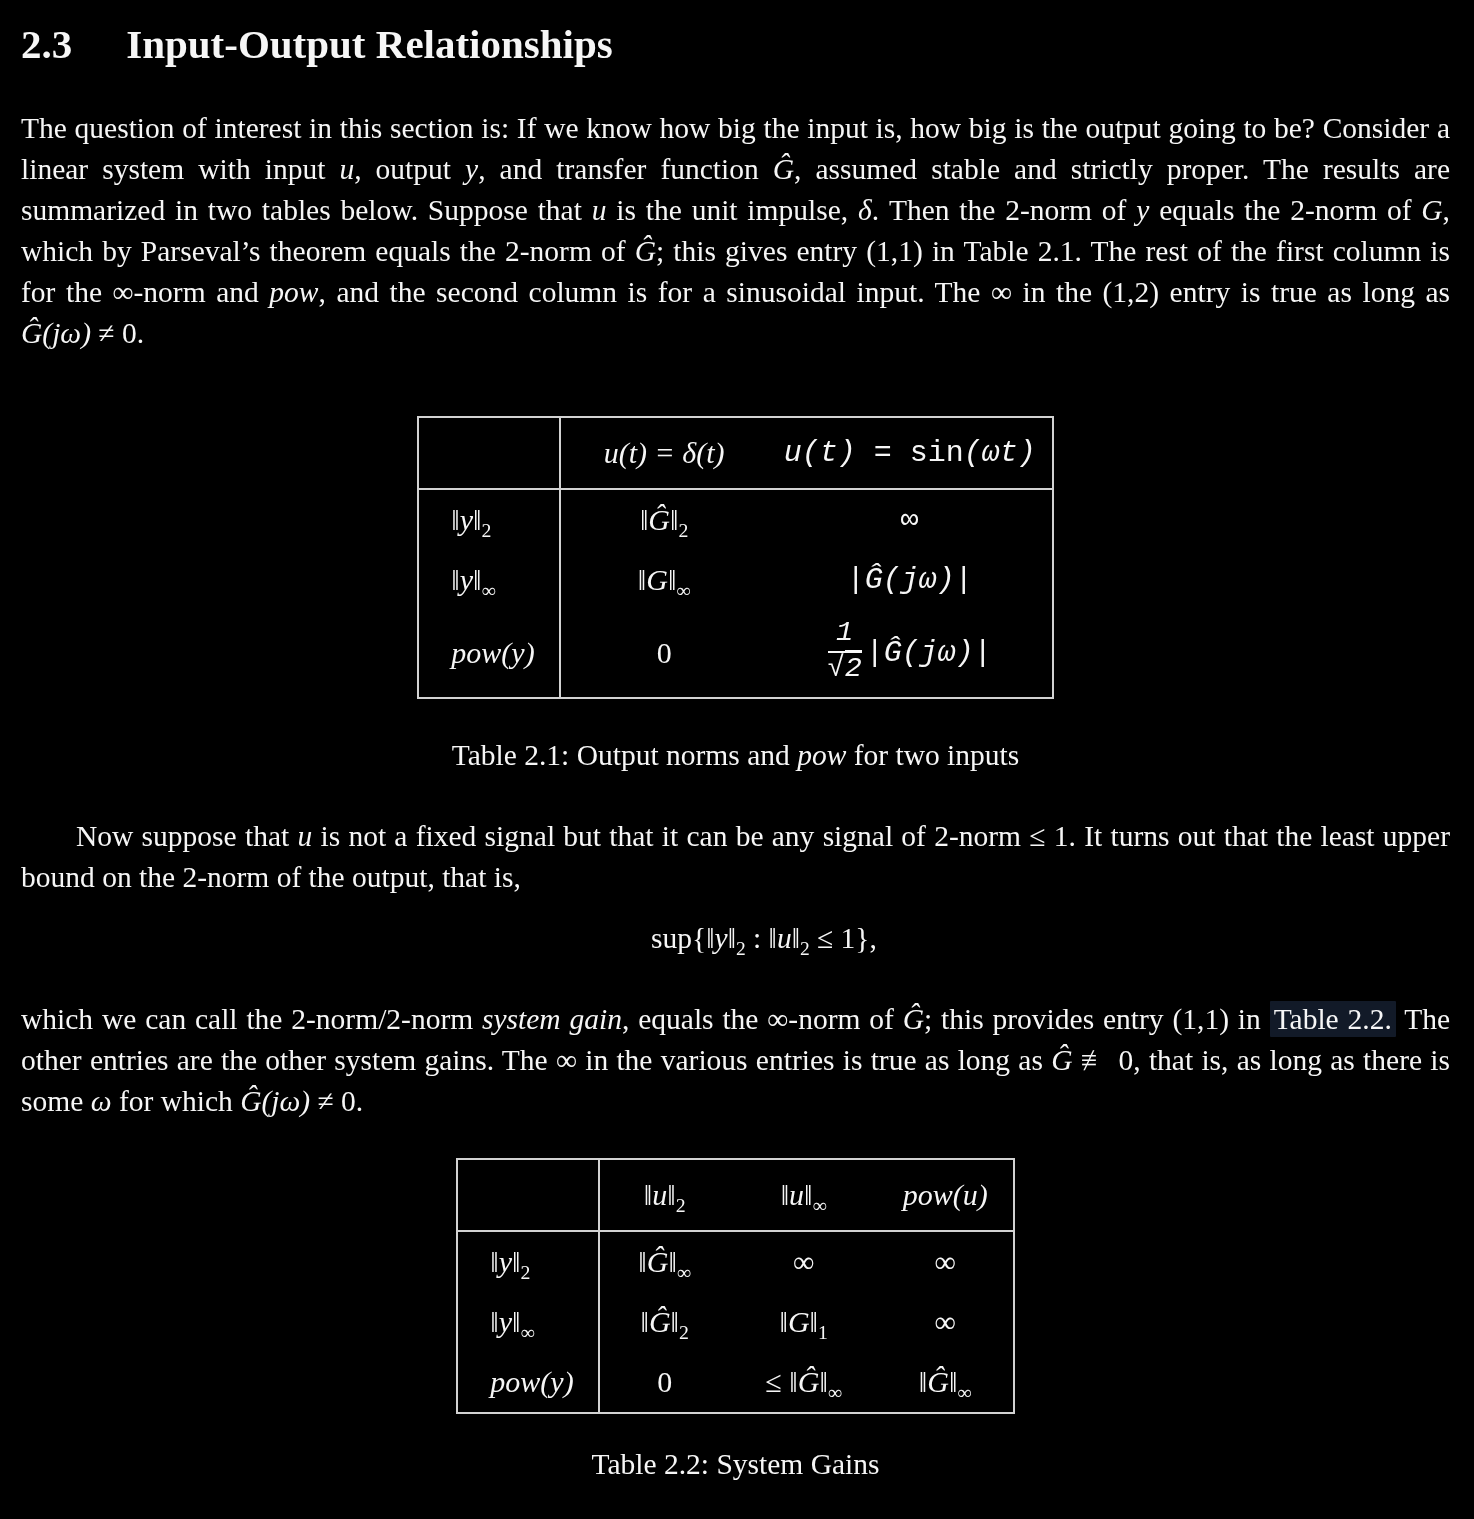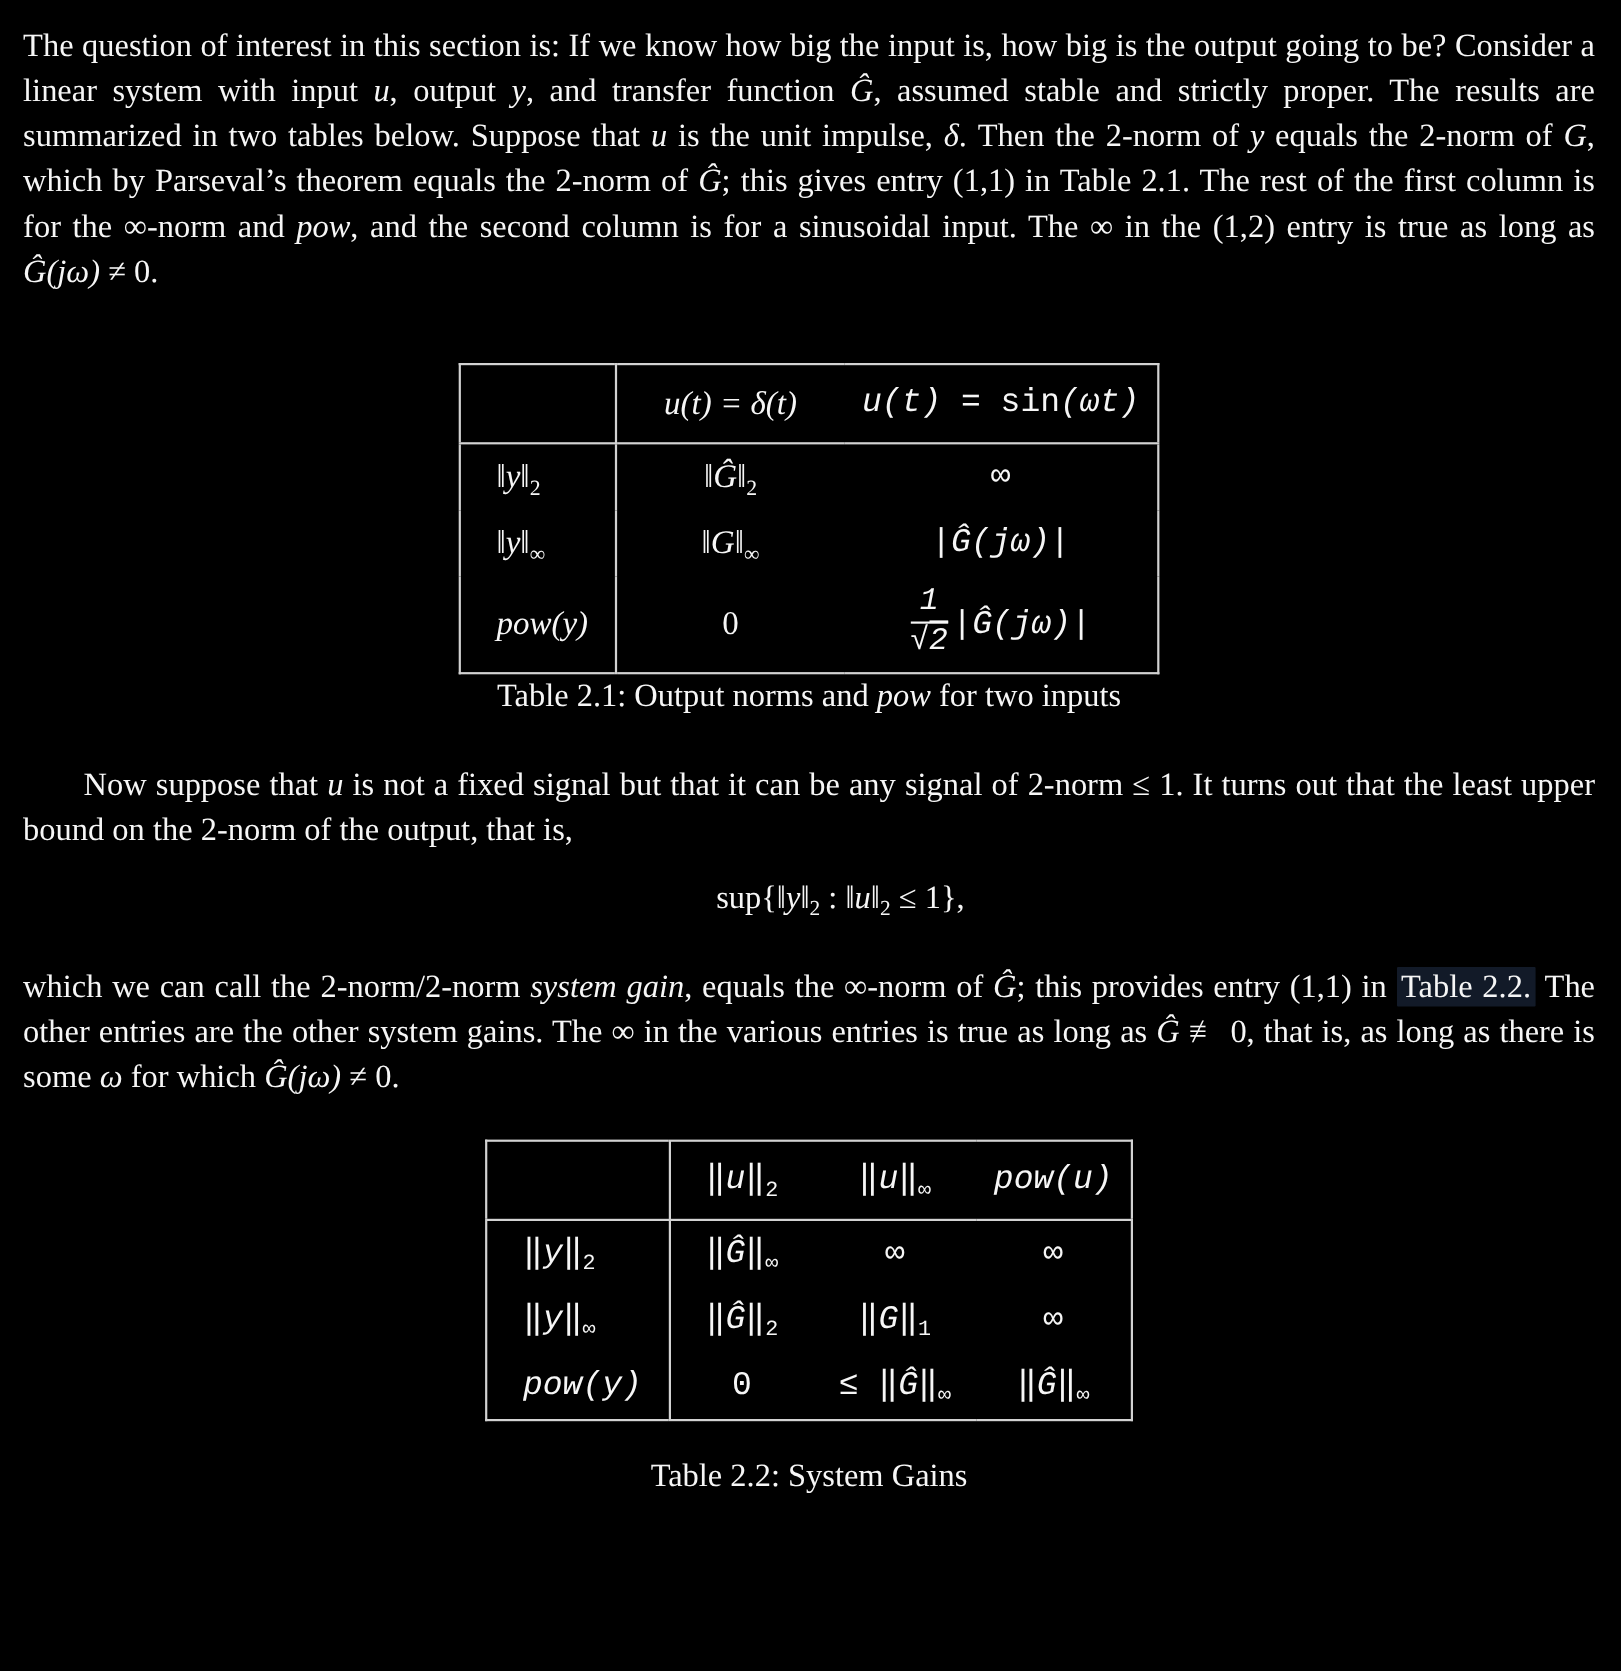--- a/index.html
+++ b/index.html
@@ -25,50 +25,51 @@
   p.body-par{margin:0;text-align:justify;}
   p.par-intro{margin-top:12px;}
   p.par-now{margin-top:40px;text-indent:55px;}
   .formula{margin:20px 0 16px 57px;text-align:center;}
   p.par-gain{margin-top:40px;}
   .it{font-style:italic;}
   .rm{font-style:normal;}
   sub{font-style:normal;font-size:.66em;line-height:0;}
   .hl{background:var(--hl);padding:2px 4px;border-radius:1px;cursor:pointer;}
   .tbl-wrap1{margin-top:62px;}
-  .tbl-wrap2{margin-top:36px;font-family:Liberation Mono, monospace;}
+  .tbl-wrap2{margin-top:36px;}
   table.dtable{
     border-collapse:collapse;margin:0 auto;
     border:2px solid var(--border);
     font-size:30px;line-height:40px;
   }
   table.dtable th, table.dtable td{font-weight:normal;}
   .math{font-style:italic;}
   .corner, .lbl{border-right:2px solid var(--border);}
   thead th{border-bottom:2px solid var(--border);padding:15px 16px;text-align:center;margin-left:24px;}
   tbody td{padding:10px 16px;text-align:center;}
   tbody td.lbl{text-align:left;padding-left:32px;padding-right:24px;}
   .t1-c0{min-width:136px;} .t1-c1{min-width:208px;} .t1-c2{min-width:216px;font-family:Liberation Mono, monospace;}
   .t2-c0{min-width:136px;} .t2-c1{min-width:131px;} .t2-c2{min-width:148px;} .t2-c3{min-width:136px;}
-  .caption{text-align:center;}
+  .caption{margin-top:36px;text-align:center;}
   .caption2{margin-top:30px;text-align:center;}
   .frac{
     display:inline-flex;flex-direction:column;align-items:center;
     vertical-align:middle;line-height:1.08;font-size:.95em;
     margin-right:4px;position:relative;top:-2px;
   }
   .frac .num{align-self:stretch;text-align:center;border-bottom:2px solid currentColor;padding:0 3px 2px;}
   .frac .den{padding-top:1px;}
   .sqrt{border-top:2px solid currentColor;}
 </style>
 </head>
 <body>
 
 <div class="page">
 
+  <h1 class="heading"><span class="sec-num">2.3</span><span>Input-Output Relationships</span></h1>
 
   <p class="body-par par-intro">The question of interest in this section is: If we know how big the input is, how big is the output going to be? Consider a linear system with input <span class="it">u</span>, output <span class="it">y</span>, and transfer function <span class="it">Ĝ</span>, assumed stable and strictly proper. The results are summarized in two tables below. Suppose that <span class="it">u</span> is the unit impulse, <span class="it">δ</span>. Then the 2-norm of <span class="it">y</span> equals the 2-norm of <span class="it">G</span>, which by Parseval’s theorem equals the 2-norm of <span class="it">Ĝ</span>; this gives entry (1,1) in Table 2.1. The rest of the first column is for the ∞-norm and <span class="it">pow</span>, and the second column is for a sinusoidal input. The ∞ in the (1,2) entry is true as long as <span class="it">Ĝ(jω)</span> ≠ 0.</p>
 
   <div class="tbl-wrap1">
     <table class="dtable">
       <thead>
         <tr>
           <th class="corner t1-c0"></th>
           <th class="math t1-c1">u(t) = δ(t)</th>
           <th class="math t1-c2">u(t) = <span class="rm">sin</span>(ωt)</th>

